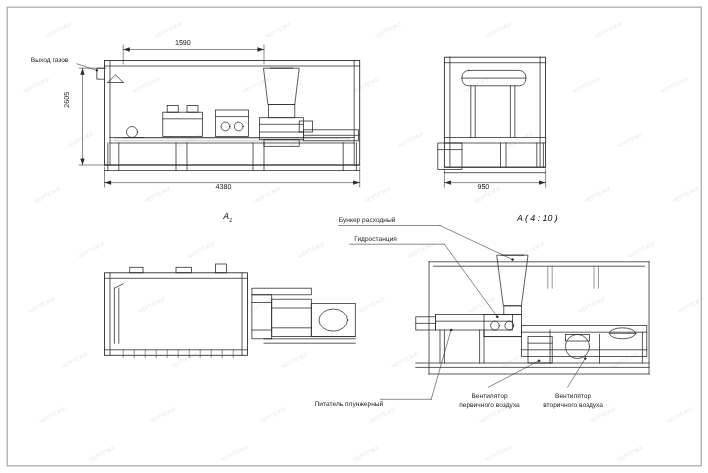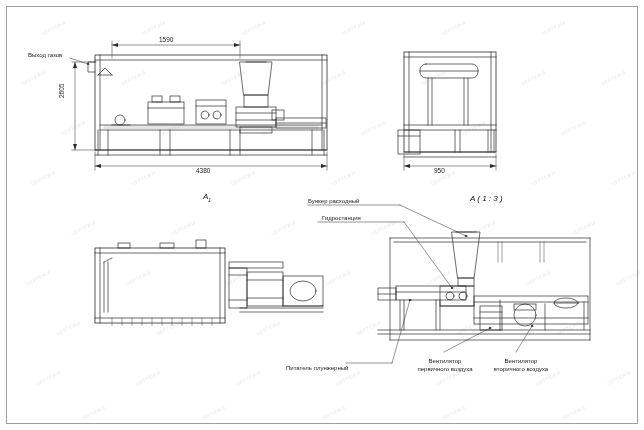--- a/index.html
+++ b/index.html
@@ -319,21 +319,21 @@
   <div class="lbl" style="left:28px; top:52px;">Выход газов</div>
 
   <div class="dim" style="left:159px; top:36px;">1590</div>
   <div class="dim" style="left:196px; top:167px;">4380</div>
   <div class="dim" style="left:58px; top:98px; transform:rotate(-90deg); transform-origin:left top;">2605</div>
   <div class="dim" style="left:434px; top:167px;">950</div>
 
   <div class="viewlbl" style="left:203px; top:192px;">
     <span>A</span><sub>1</sub>
   </div>
-  <div class="viewlbl" style="left:470px; top:194px;">A ( 1 : 3 )</div>
+  <div class="viewlbl" style="left:470px; top:194px;">A ( 4 : 10 )</div>
 
   <div class="lbl" style="left:308px; top:198px;">Бункер расходный</div>
   <div class="lbl" style="left:322px; top:215px;">Гидростанция</div>
   <div class="lbl" style="left:286px; top:365px;">Питатель плунжерный</div>
 
   <div class="lbl multi" style="left:404px; top:358px; width:82px;">
     <span>Вентилятор</span><br>
     <span>первичного воздуха</span>
   </div>
   <div class="lbl multi" style="left:480px; top:358px; width:82px;">

